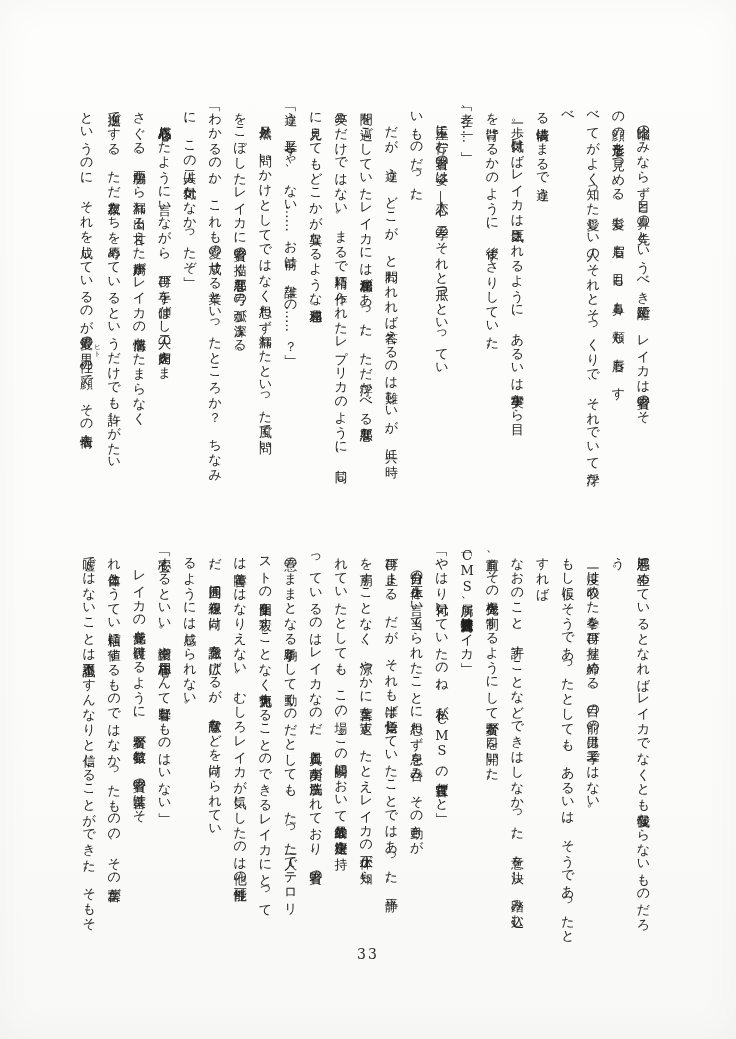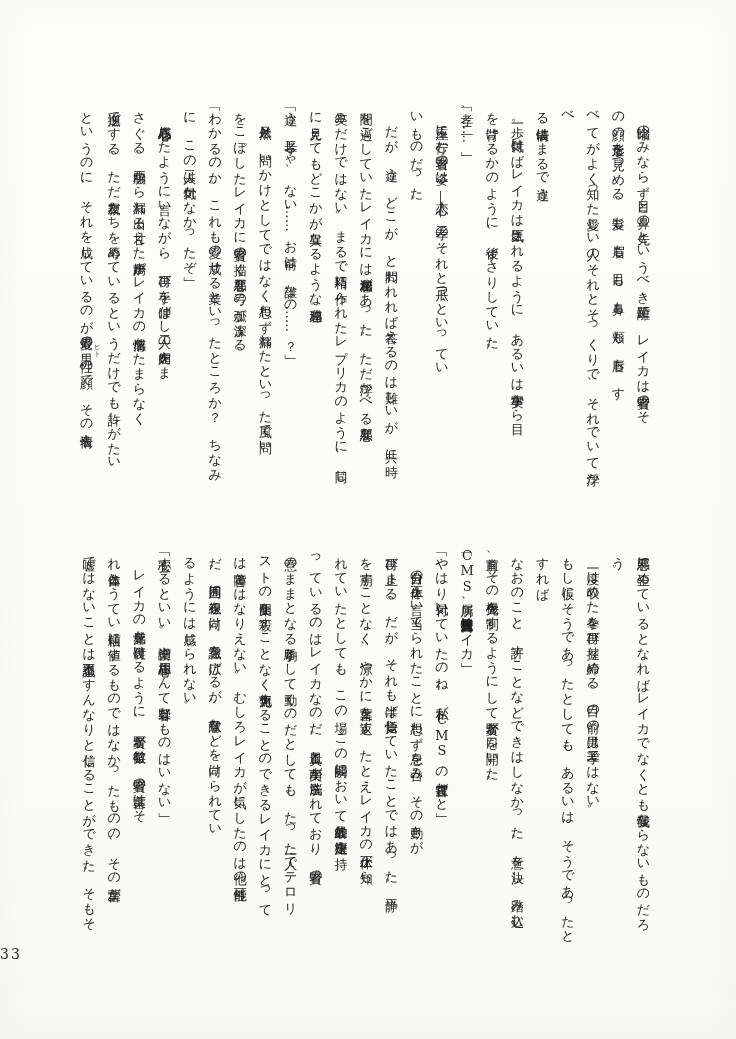--- a/index.html
+++ b/index.html
@@ -30,21 +30,21 @@
   .upright { text-orientation:upright; }
   ruby rt {
     font-size:6.5px;
     letter-spacing:0;
     font-family:"DejaVu Serif","Liberation Serif",serif;
   }
   .pagenum {
     position:absolute;
     top:946px; left:0;
     width:100%;
-    text-align:left;
+    text-align:center;
     font-size:14px;
     letter-spacing:2px;
     color:#2b2b2b;
   }
 </style>
 </head>
 <body>
 
 <div class="page">
   <div id="topBlock" class="vblock">

